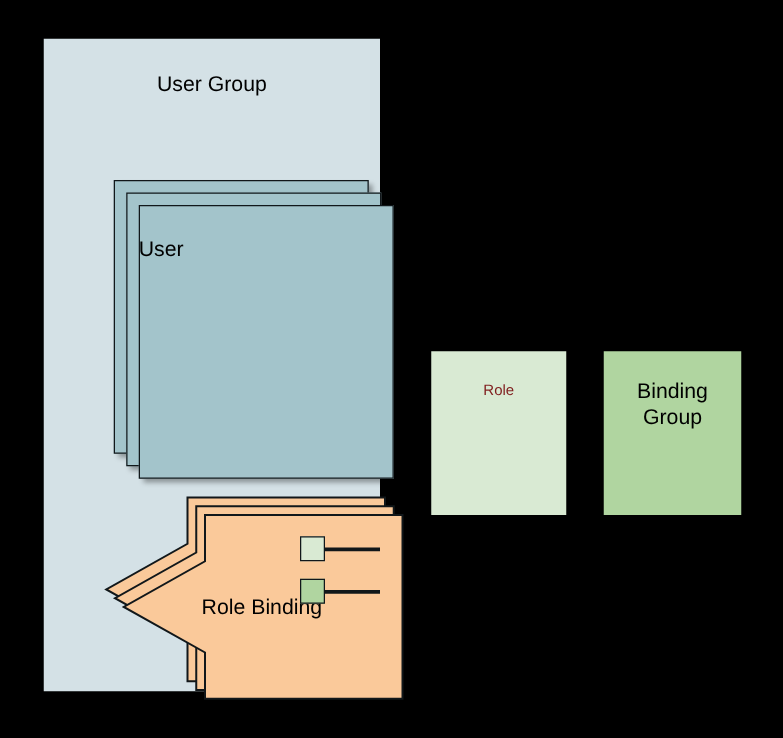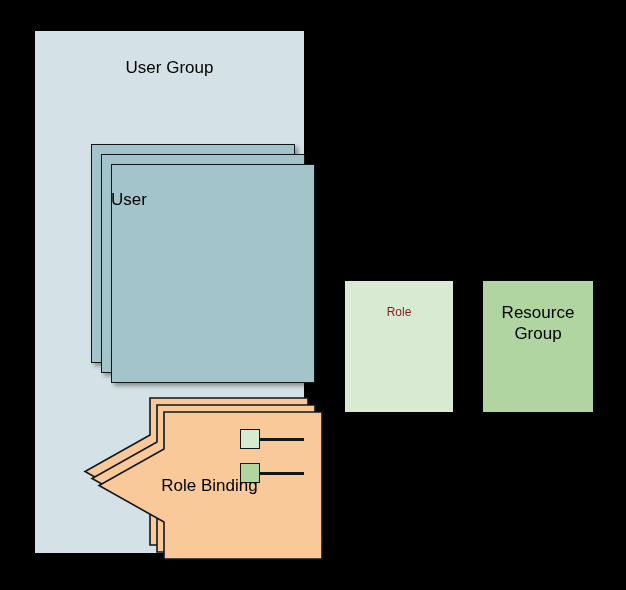--- a/index.html
+++ b/index.html
@@ -221,17 +221,17 @@
   <div class="connector" id="connector-resource"></div>
 
   <div class="rb-swatch" id="rb-swatch-role"></div>
   <div class="rb-swatch" id="rb-swatch-resource"></div>
 
   <div id="role-box">
     <div id="role-label">Role</div>
   </div>
 
   <div id="resource-group-box">
-    <div id="resource-group-label">Resource
+    <div id="resource-group-label">Binding
 Group</div>
   </div>
 
 </div>
 
 </body></html>

